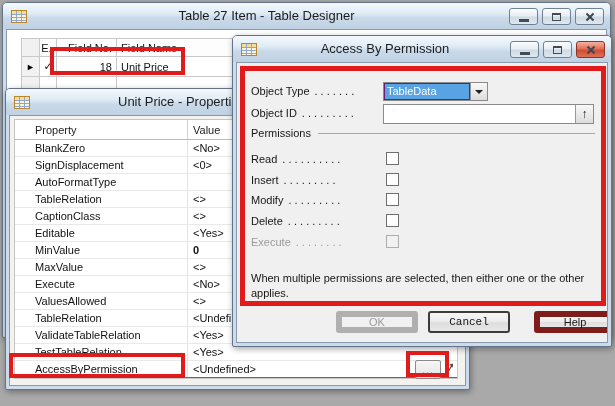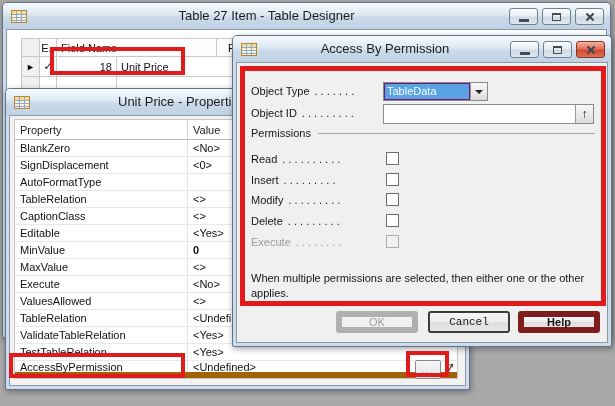--- a/index.html
+++ b/index.html
@@ -73,22 +73,22 @@
   .g-marker{ font-size:9px; color:#000; }
   .g-check { font-size:11px; }
 
   
   #win-props { left:5px; top:88px; width:465px; height:302px; z-index:2; }
   #win-props .win-body { background:#f3f2ef; }
   #win-props .title { left:112px; }
   .props-table { position:absolute; left:4px; top:3px; width:444px; background:#fff; border:1px solid #c6c6c6; border-top:none; }
   .phead { display:flex; height:21px; align-items:center; border-top:1px solid #c6c6c6; border-bottom:1px solid #bdbdbd; font-size:11px; color:#222; }
   .prow  { display:flex; height:17px; align-items:center; border-bottom:1px solid #e9e9e9; font-size:11px; color:#111; position:relative; }
-  .prow:last-child { border-bottom:6px solid #a16207; }
-  .pcell-name { width:172px; padding-left:5px; height:100%; display:flex; align-items:center; }
+  .prow:last-child { border-bottom:1px solid #a16207; }
+  .pcell-name { width:172px; padding-left:20px; height:100%; display:flex; align-items:center; }
   .pcell-val  { flex:1; padding-left:5px; height:100%; display:flex; align-items:center; border-left:1px solid #e3e3e3; }
   .phead .pcell-val { border-left:1px solid #d2d2d2; }
   .bold { font-weight: bold; }
   .assist-btn {
     position:absolute; left:400px; top:-1px; width:26px; height:19px;
     border:1px solid #8a8a8a; border-radius:2px;
     background: linear-gradient(#f6f6f6,#e3e3e3);
     font-size:11px; letter-spacing:1px; color:#222;
     display:flex; align-items:center; justify-content:center; line-height:6px;
   }
@@ -137,22 +137,22 @@
 </style>
 </head>
 <body>
 
 <div class="win" id="win-designer">
   <div class="win-body">
     <div class="tg-grid">
       <div class="g-row g-head">
         <div class="g-cell g-stub"></div>
         <div class="g-cell g-en">E..</div>
+        <div class="g-cell g-no">Field No.</div>
         <div class="g-cell g-name">Field Name</div>
-        <div class="g-cell g-no">Field No.</div>
         <div class="g-cell g-fill"></div>
       </div>
       <div class="g-row g-data">
         <div class="g-cell g-stub">
             <span class="g-marker">►</span>
           </div>
         <div class="g-cell g-en">
             <span class="g-check">✓</span>
           </div>
         <div class="g-cell g-no">18</div>
@@ -318,21 +318,21 @@
 
     <div class="dlg-row-label dim" style="top:173px;">
       <span>Execute</span><span class="leader dim">.  .  .  .  .  .  .  .</span>
     </div>
     <span class="chk disabled" style="top:172px;"></span>
 
     <div class="note">When multiple permissions are selected, then either one or the other applies.</div>
 
     <span class="btn disabled" style="left:99px;">OK</span>
     <span class="btn default" style="left:191px;font-family:Liberation Mono, monospace;">Cancel</span>
-    <span class="btn" style="left:281px;font-weight:bold;">Help</span>
+    <span class="btn" style="left:297px;">Help</span>
   </div>
 
   <div class="titlebar">
     <svg class="ticon" width="16" height="13" viewBox="0 0 16 13">
         <rect x="0.5" y="0.5" width="15" height="12" fill="#fbf3da" stroke="#b8862e"></rect>
         <rect x="1" y="1" width="14" height="3" fill="#f3dd9c"></rect>
         <path d="M1 4.5H15 M1 7.5H15 M1 10.5H15 M5.5 1V12 M10.5 1V12" stroke="#8fa7c8" stroke-width="1" fill="none"></path>
       </svg>
     <span class="title centerish">Access By Permission</span>
     <span class="ctlgroup">

